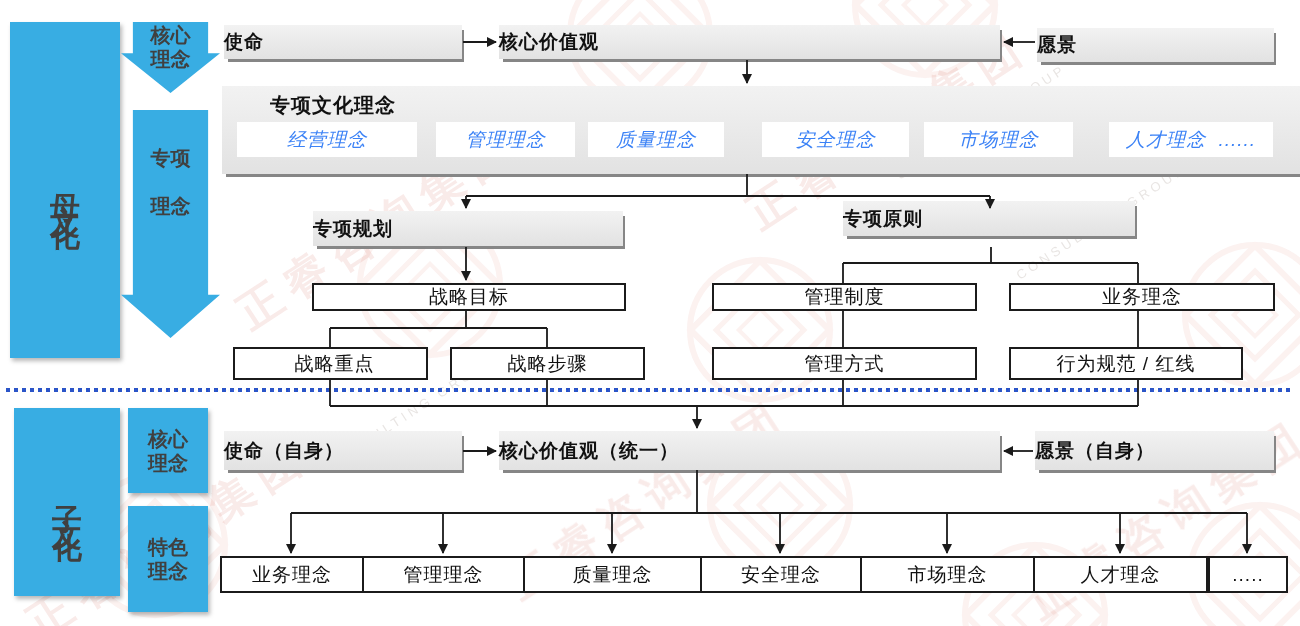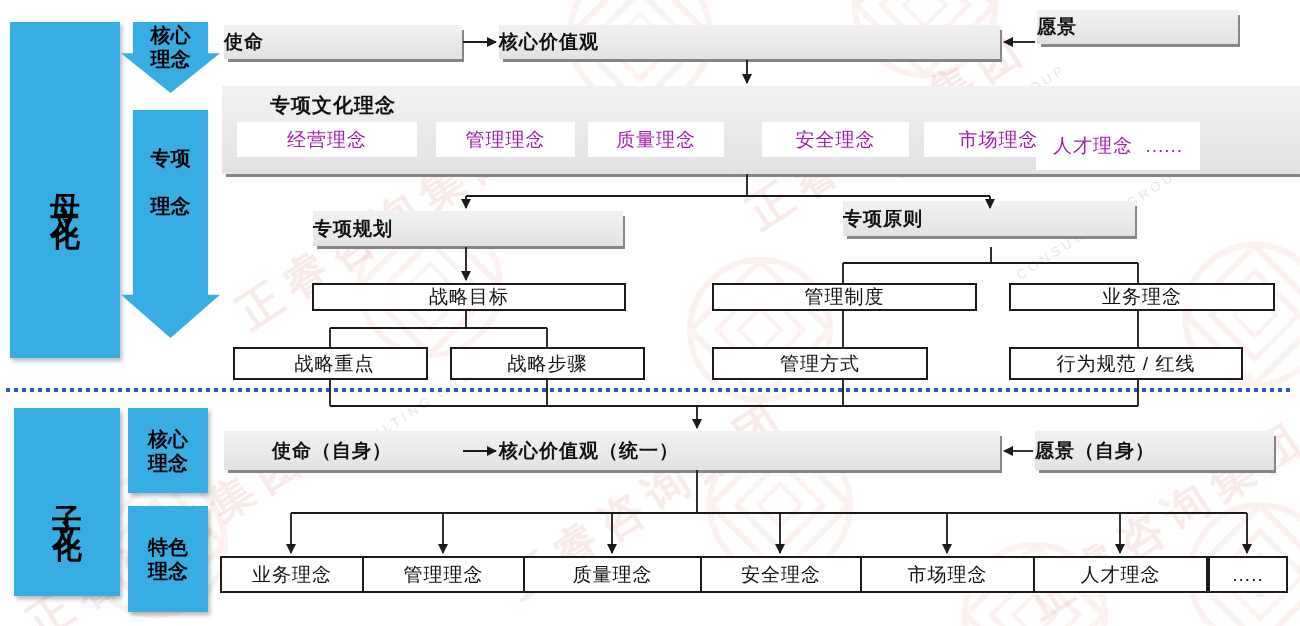--- a/index.html
+++ b/index.html
@@ -17,25 +17,25 @@
   
   .wbox{
     position:absolute;background:#fff;border:2px solid #1b1b1b;
     display:flex;align-items:center;justify-content:center;
     font-size:19px;color:#111;letter-spacing:1px;box-sizing:border-box;
   }
   
   .sbox{
     position:absolute;background:#fff;
     display:flex;align-items:center;justify-content:center;
-    font-size:19px;color:#a21caf;letter-spacing:1px;
+    font-size:19px;color:#3b82f6;letter-spacing:1px;font-style:italic;
   }
   
   .blue{
-    position:absolute;background:#38ade3;color:#000000;font-weight:bold;
+    position:absolute;background:#38ade3;color:#404040;font-weight:bold;
     display:flex;align-items:center;justify-content:center;
     filter:drop-shadow(2px 3px 2px rgba(0,0,0,0.28));
   }
   .vtext{
     writing-mode:vertical-rl;text-orientation:upright;
     font-size:30px;letter-spacing:14px;line-height:1;
   }
   .two-line{display:flex;flex-direction:column;align-items:center;font-size:20px;line-height:24px;}
   .arrow-down-short{clip-path:polygon(12% 0,88% 0,88% 44%,100% 44%,50% 100%,0 44%,12% 44%);}
   .arrow-down-long{clip-path:polygon(12% 0,88% 0,88% 81%,100% 81%,50% 100%,0 81%,12% 81%);}
@@ -103,21 +103,21 @@
     <span>理念</span>
   </span>
 </div>
 
 <div class="gbox node" style="left:224px;top:25px;width:238px;height:34px;">
   <span>使命</span>
 </div>
 <div class="gbox node" style="left:499px;top:25px;width:501px;height:34px;">
   <span>核心价值观</span>
 </div>
-<div class="gbox node" style="left:1037px;top:10px;width:201px;height:34px;">
+<div class="gbox node" style="left:1037px;top:28px;width:237px;height:34px;">
   <span>愿景</span>
 </div>
 
 <div class="gbox node" style="left:222px;top:86px;width:1050px;height:88px;align-items:flex-start;padding-left:48px;">
   <span style="margin-top:6px;font-size:20px;">专项文化理念</span>
 </div>
 <div class="sbox node" style="left:237px;top:122px;width:180px;height:35px;">
   <span>经营理念</span>
 </div>
 <div class="sbox node" style="left:436px;top:122px;width:139px;height:35px;">
@@ -125,21 +125,21 @@
 </div>
 <div class="sbox node" style="left:588px;top:122px;width:136px;height:35px;">
   <span>质量理念</span>
 </div>
 <div class="sbox node" style="left:762px;top:122px;width:147px;height:35px;">
   <span>安全理念</span>
 </div>
 <div class="sbox node" style="left:924px;top:122px;width:149px;height:35px;">
   <span>市场理念</span>
 </div>
-<div class="sbox node" style="left:1036px;top:122px;width:164px;height:48px;white-space:pre;">
+<div class="sbox node" style="left:1109px;top:122px;width:164px;height:35px;white-space:pre;">
   <span style="white-space:pre;">人才理念  ......</span>
 </div>
 
 <div class="gbox node" style="left:313px;top:211px;width:310px;height:35px;">
   <span>专项规划</span>
 </div>
 <div class="gbox node" style="left:843px;top:201px;width:292px;height:35px;">
   <span>专项原则</span>
 </div>
 
@@ -149,21 +149,21 @@
 <div class="wbox node" style="left:233px;top:347px;width:195px;height:33px;padding-left:8px;">
   <span>战略重点</span>
 </div>
 <div class="wbox node" style="left:450px;top:347px;width:195px;height:33px;">
   <span>战略步骤</span>
 </div>
 
 <div class="wbox node" style="left:712px;top:283px;width:265px;height:28px;">
   <span>管理制度</span>
 </div>
-<div class="wbox node" style="left:712px;top:347px;width:216px;height:33px;text-align:center;">
+<div class="wbox node" style="left:712px;top:347px;width:265px;height:33px;text-align:center;">
   <span>管理方式</span>
 </div>
 <div class="wbox node" style="left:1009px;top:283px;width:266px;height:28px;">
   <span>业务理念</span>
 </div>
 <div class="wbox node" style="left:1009px;top:347px;width:234px;height:33px;">
   <span>行为规范 / 红线</span>
 </div>
 
 <div class="divider node"></div>
@@ -177,21 +177,21 @@
     <span>理念</span>
   </span>
 </div>
 <div class="blue node" style="left:128px;top:506px;width:80px;height:106px;">
   <span class="two-line">
     <span>特色</span>
     <span>理念</span>
   </span>
 </div>
 
-<div class="gbox node" style="left:224px;top:431px;width:238px;height:39px;padding-left:48px;">
+<div class="gbox node" style="left:224px;top:431px;width:238px;height:39px;">
   <span>使命（自身）</span>
 </div>
 <div class="gbox node" style="left:499px;top:431px;width:501px;height:39px;">
   <span>核心价值观（统一）</span>
 </div>
 <div class="gbox node" style="left:1035px;top:431px;width:239px;height:39px;">
   <span>愿景（自身）</span>
 </div>
 
 <div class="wbox node" style="left:220px;top:556px;width:144px;height:37px;">

